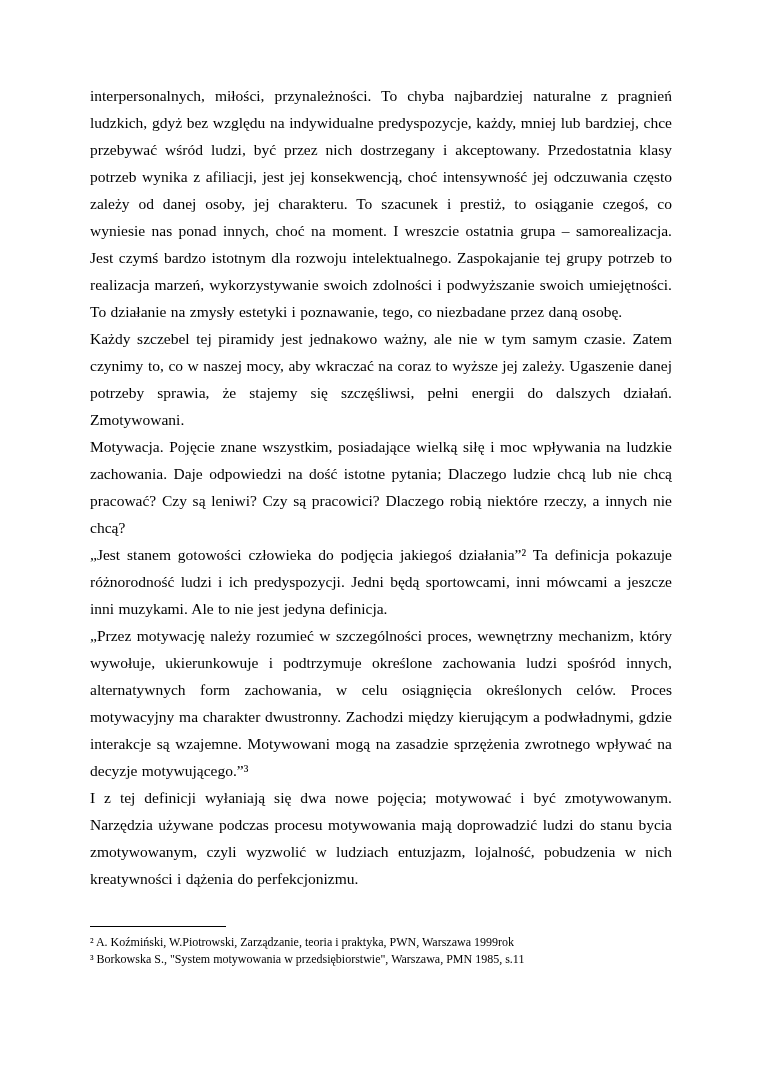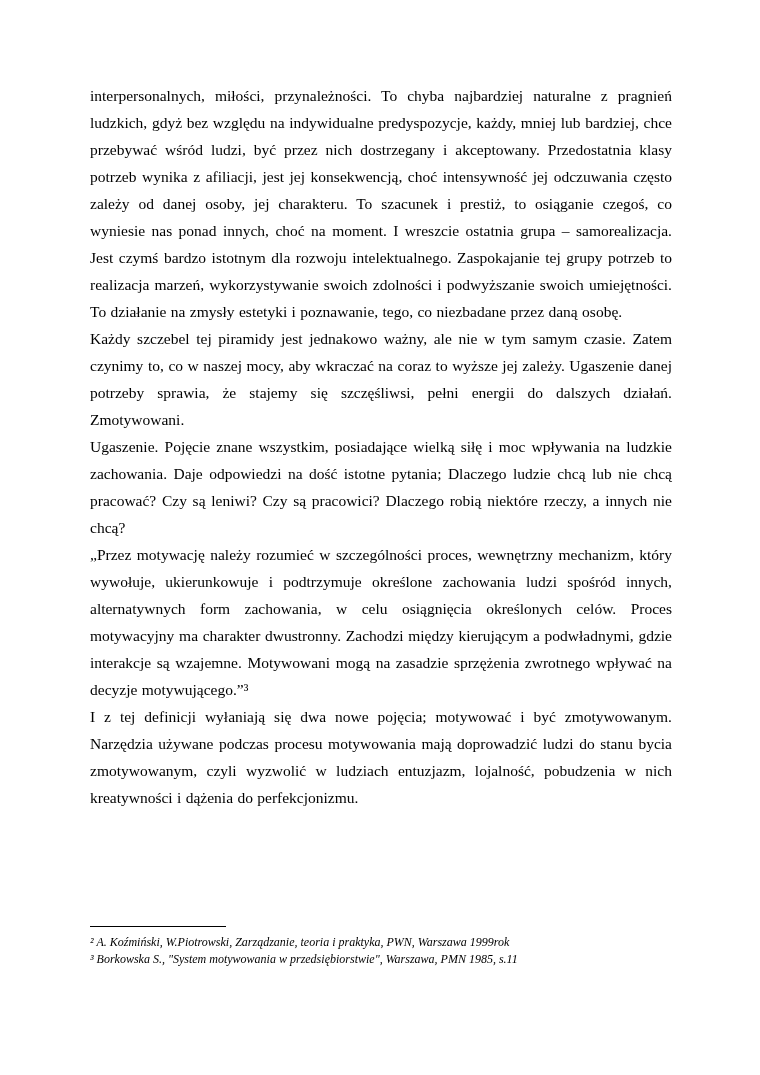--- a/index.html
+++ b/index.html
@@ -30,21 +30,20 @@
     text-align: justify;
     word-spacing: 0.5px;
   }
   .para.spaced {
   }
   .footnotes {
     position: absolute;
     left: 90px;
     right: 88px;
     top: 926px;
-    font-style: italic;
   }
   .fn-sep {
     width: 136px;
     height: 0;
     border-top: 1.5px solid #000;
     margin-bottom: 7px;
   }
   .fn {
     margin: 0;
     font-size: 12px;
@@ -52,21 +51,22 @@
     text-align: left;
   }
 </style>
 </head>
 <body>
 
 <div class="page">
   <div class="content">
     <p class="para">interpersonalnych, miłości, przynależności. To chyba najbardziej naturalne z pragnień ludzkich, gdyż bez względu na indywidualne predyspozycje, każdy, mniej lub bardziej, chce przebywać wśród ludzi, być przez nich dostrzegany i akceptowany. Przedostatnia klasy potrzeb wynika z afiliacji, jest jej konsekwencją, choć intensywność jej odczuwania często zależy od danej osoby, jej charakteru. To szacunek i prestiż, to osiąganie czegoś, co wyniesie nas ponad innych, choć na moment. I wreszcie ostatnia grupa – samorealizacja. Jest czymś bardzo istotnym dla rozwoju intelektualnego. Zaspokajanie tej grupy potrzeb to realizacja marzeń, wykorzystywanie swoich zdolności i podwyższanie swoich umiejętności. To działanie na zmysły estetyki i poznawanie, tego, co niezbadane przez daną osobę.</p>
     <p class="para">Każdy szczebel tej piramidy jest jednakowo ważny, ale nie w tym samym czasie. Zatem czynimy to, co w naszej mocy, aby wkraczać na coraz to wyższe jej zależy. Ugaszenie danej potrzeby sprawia, że stajemy się szczęśliwsi, pełni energii do dalszych działań. Zmotywowani.</p>
-    <p class="para">Ugaszenie. Pojęcie znane wszystkim, posiadające wielką siłę i moc wpływania na ludzkie zachowania. Daje odpowiedzi na dość istotne pytania; Dlaczego ludzie chcą lub nie chcą pracować? Czy są leniwi? Czy są pracowici? Dlaczego robią niektóre rzeczy, a innych nie chcą?</p>
+    <p class="para">Motywacja. Pojęcie znane wszystkim, posiadające wielką siłę i moc wpływania na ludzkie zachowania. Daje odpowiedzi na dość istotne pytania; Dlaczego ludzie chcą lub nie chcą pracować? Czy są leniwi? Czy są pracowici? Dlaczego robią niektóre rzeczy, a innych nie chcą?</p>
+    <p class="para">„Jest stanem gotowości człowieka do podjęcia jakiegoś działania”² Ta definicja pokazuje różnorodność ludzi i ich predyspozycji. Jedni będą sportowcami, inni mówcami a jeszcze inni muzykami. Ale to nie jest jedyna definicja.</p>
     <p class="para">„Przez motywację należy rozumieć w szczególności proces, wewnętrzny mechanizm, który wywołuje, ukierunkowuje i podtrzymuje określone zachowania ludzi spośród innych, alternatywnych form zachowania, w celu osiągnięcia określonych celów. Proces motywacyjny ma charakter dwustronny. Zachodzi między kierującym a podwładnymi, gdzie interakcje są wzajemne. Motywowani mogą na zasadzie sprzężenia zwrotnego wpływać na decyzje motywującego.”³</p>
     <p class="para spaced">I z tej definicji wyłaniają się dwa nowe pojęcia; motywować i być zmotywowanym. Narzędzia używane podczas procesu motywowania mają doprowadzić ludzi do stanu bycia zmotywowanym, czyli wyzwolić w ludziach entuzjazm, lojalność, pobudzenia w nich kreatywności i dążenia do perfekcjonizmu.</p>
   </div>
 
   <div class="footnotes">
     <div class="fn-sep"></div>
     <p class="fn">² A. Koźmiński, W.Piotrowski, Zarządzanie, teoria i praktyka, PWN, Warszawa 1999rok</p>
     <p class="fn">³ Borkowska S., "System motywowania w przedsiębiorstwie", Warszawa, PMN 1985, s.11</p>
   </div>
 </div>

